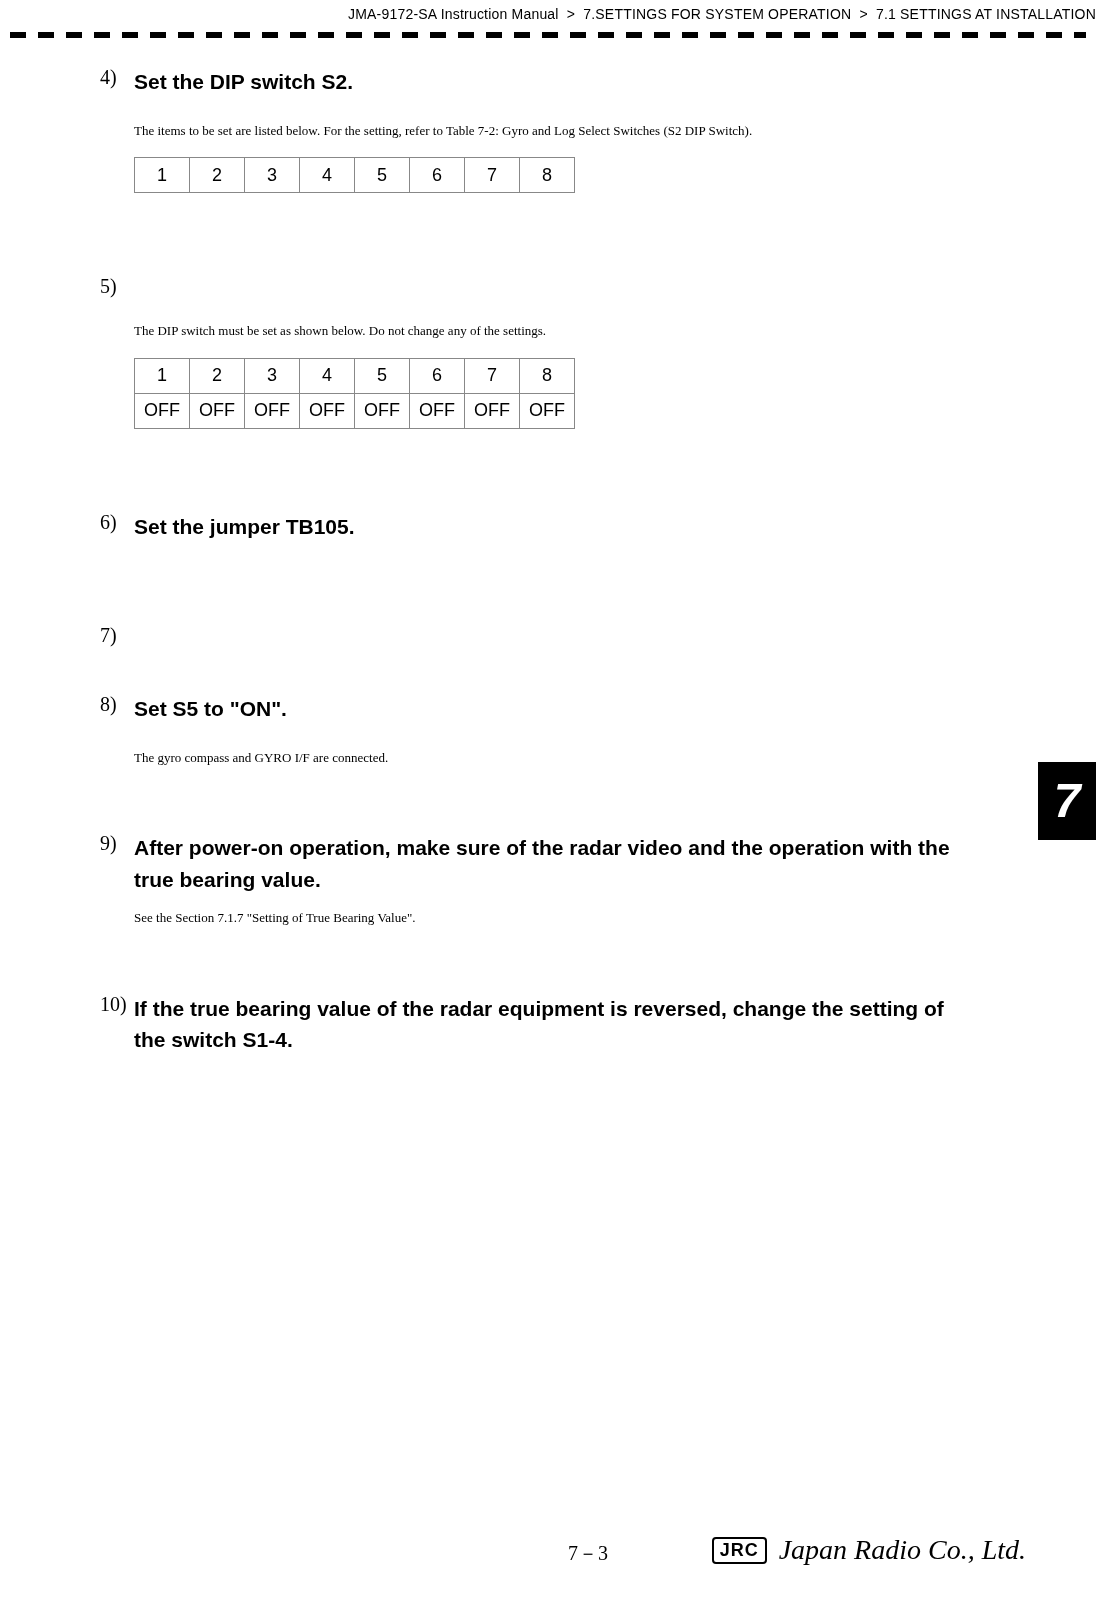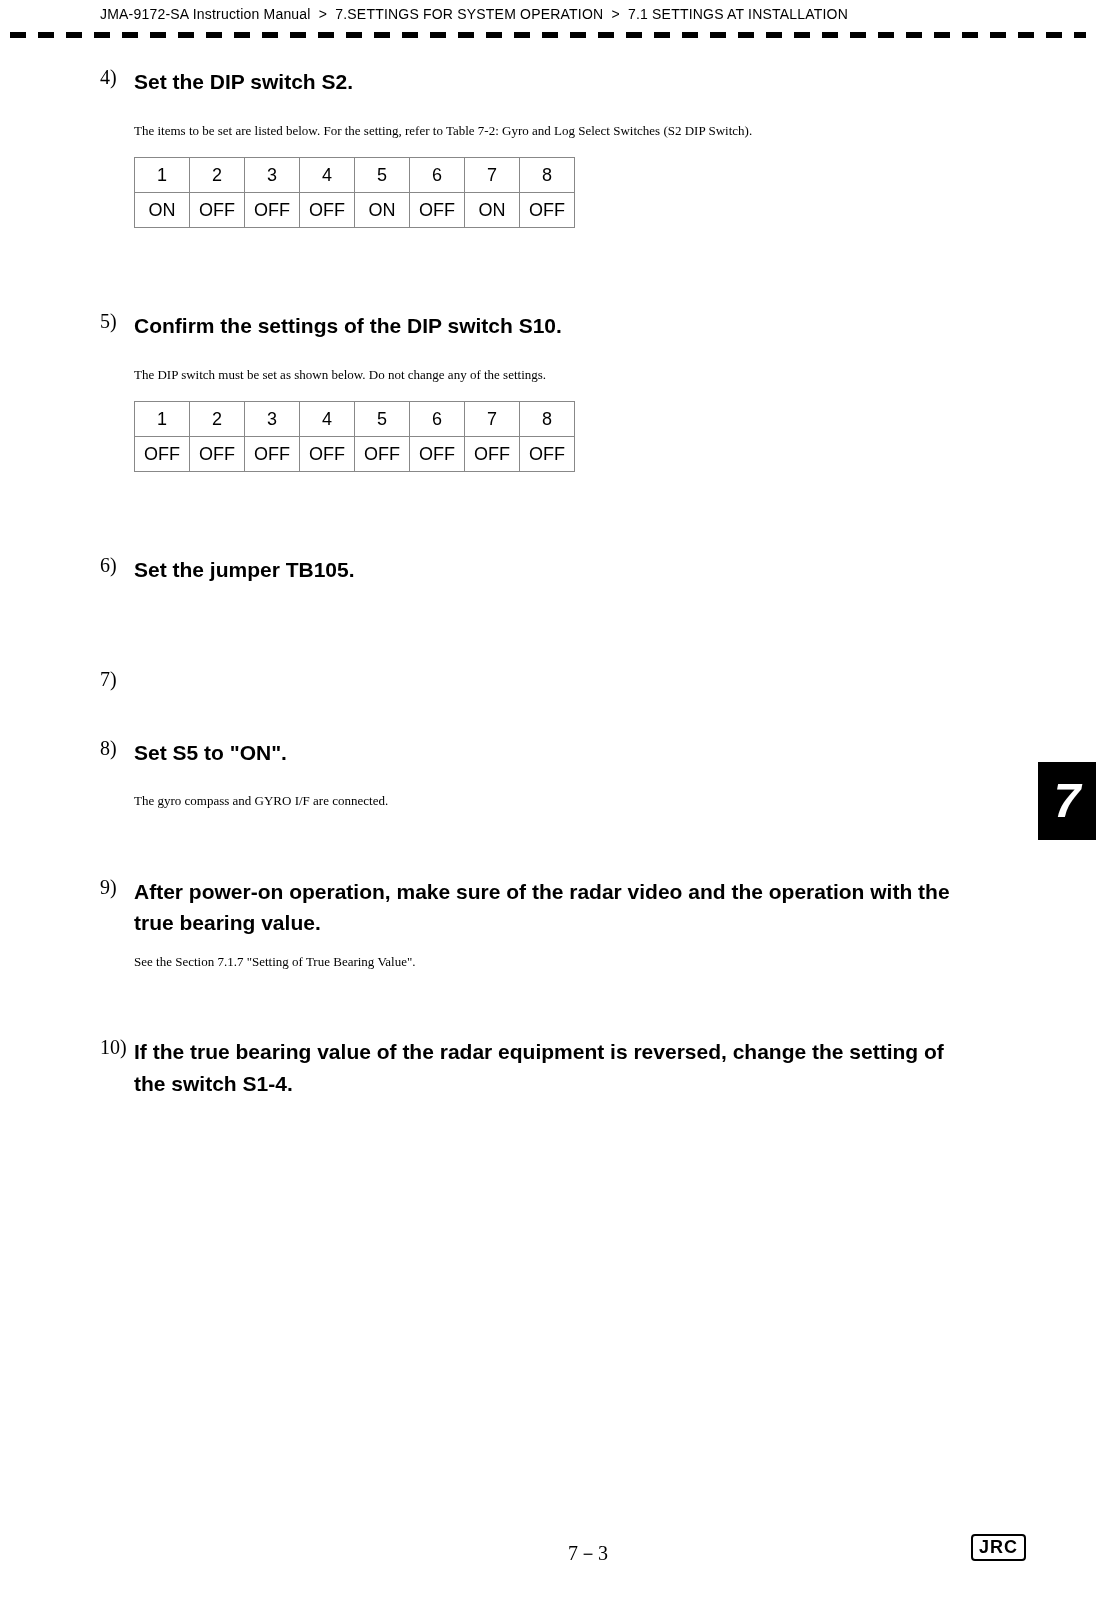--- a/index.html
+++ b/index.html
@@ -14,20 +14,21 @@
     height: 1620px;
     position: relative;
     box-sizing: border-box;
     padding: 0;
   }
   .header {
     font-size: 14px;
     color: #000;
     padding: 6px 0 4px 100px;
     letter-spacing: 0.2px;
+    text-align: right;
   }
   .header .sep {
     margin: 0 4px;
     font-weight: normal;
   }
   .dash-divider {
     height: 6px;
     margin: 6px 10px 28px 10px;
     background-image: repeating-linear-gradient(
       to right,
@@ -166,38 +167,27 @@
           <tr>
         <th>1</th>
         <th>2</th>
         <th>3</th>
         <th>4</th>
         <th>5</th>
         <th>6</th>
         <th>7</th>
         <th>8</th>
       </tr>
-      <tr>
-        <td>ON</td>
-        <td>OFF</td>
-        <td>OFF</td>
-        <td>OFF</td>
-        <td>ON</td>
-        <td>OFF</td>
-        <td>ON</td>
-        <td>OFF</td>
-      </tr>
     </tbody>
       </table>
 
     <div class="section-gap"></div>
 
     <div class="step">
       <div class="num">5)</div>
-      <div class="title">Confirm the settings of the DIP switch S10.</div>
     </div>
     <div class="body-text">The DIP switch must be set as shown below. Do not change any of the settings.</div>
     <table class="dip-table">
       <tbody>
           <tr>
         <th>1</th>
         <th>2</th>
         <th>3</th>
         <th>4</th>
         <th>5</th>
@@ -255,16 +245,17 @@
     </div>
 
   </div>
 
   <div class="chapter-tab">7</div>
 
   <div class="footer">
     <div class="page-number">7－3</div>
     <div class="footer-logo">
       <span class="jrc-box">JRC</span>
+      <span class="jrc-script">Japan Radio Co., Ltd.</span>
     </div>
   </div>
 
 </div>
 
 </body></html>

